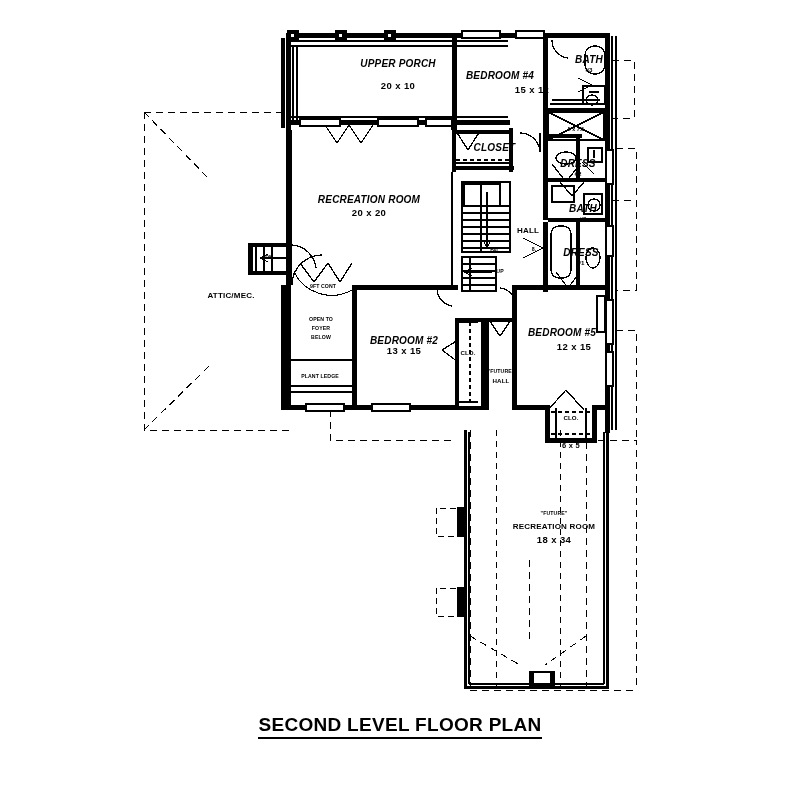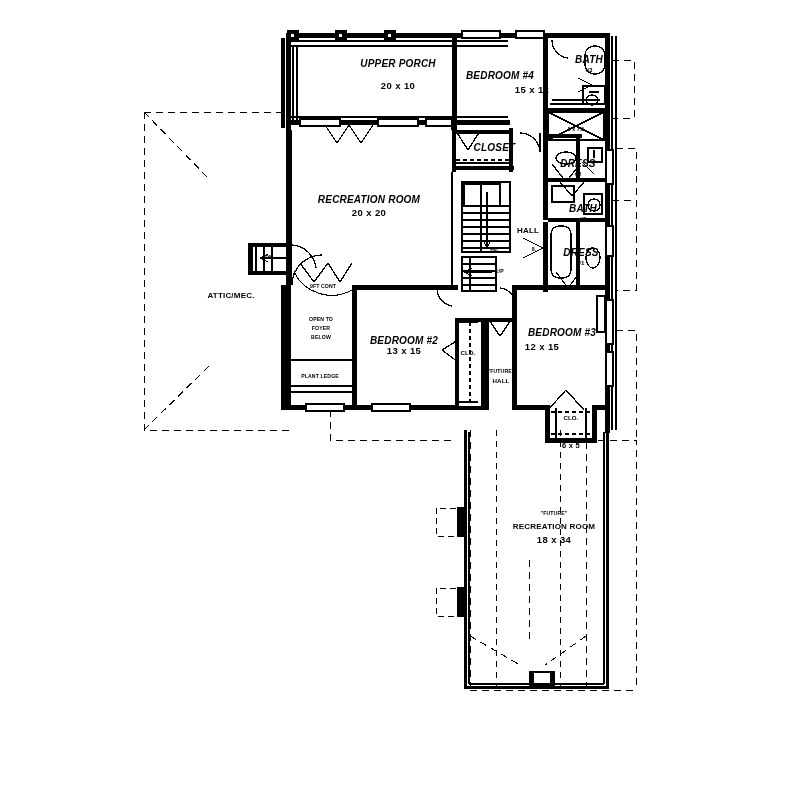--- a/index.html
+++ b/index.html
@@ -313,22 +313,22 @@
 
   <div class="lbl l7" style="left:500px;top:76px;">BEDROOM #4</div>
   <div class="lbl dim" style="left:500px;top:90px;margin-left:32px;">15 x 12</div>
 
   <div class="lbl l7" style="left:369px;top:200px;">RECREATION ROOM</div>
   <div class="lbl dim" style="left:369px;top:213px;">20 x 20</div>
 
   <div class="lbl l7" style="left:404px;top:341px;">BEDROOM #2</div>
   <div class="lbl dim" style="left:404px;top:351px;">13 x 15</div>
 
-  <div class="lbl l7" style="left:562px;top:333px;">BEDROOM #3</div>
-  <div class="lbl dim" style="left:542px;top:347px;">12 x 15</div>
+  <div class="lbl l7" style="left:562px;top:333px;">BEDROOM #5</div>
+  <div class="lbl dim" style="left:574px;top:347px;">12 x 15</div>
 
   <div class="lbl l55" style="left:554px;top:514px;">"FUTURE"</div>
   <div class="lbl l8" style="left:554px;top:527px;">RECREATION ROOM</div>
   <div class="lbl dim" style="left:554px;top:540px;">18 x 34</div>
 
   <div class="lbl l7" style="left:589px;top:60px;">BATH</div>
   <div class="lbl l65" style="left:589px;top:70px;">#3</div>
 
   <div class="lbl l7" style="left:583px;top:209px;">BATH</div>
   <div class="lbl l65" style="left:583px;top:219px;">#2</div>
@@ -361,14 +361,17 @@
 
   <div class="lbl l55" style="left:320px;top:377px;">PLANT LEDGE</div>
 
   <div class="lbl l55" style="left:323px;top:287px;">9FT CONT</div>
 
   <div class="lbl l55" style="left:494px;top:252px;">DN</div>
   <div class="lbl l55" style="left:500px;top:272px;">UP</div>
   <div class="lbl l55" style="left:269px;top:258px;">DN</div>
   <div class="lbl l55" style="left:534px;top:250px;">8.</div>
 
+  <div class="plan-title">
+    <span>SECOND LEVEL FLOOR PLAN</span>
+  </div>
 
 </div>
 
 </body></html>

